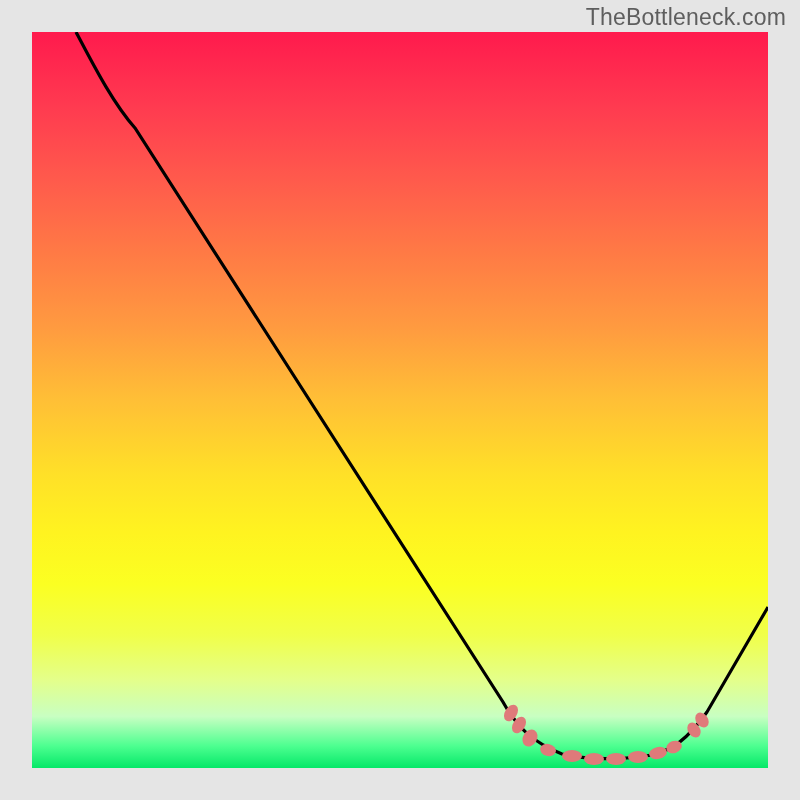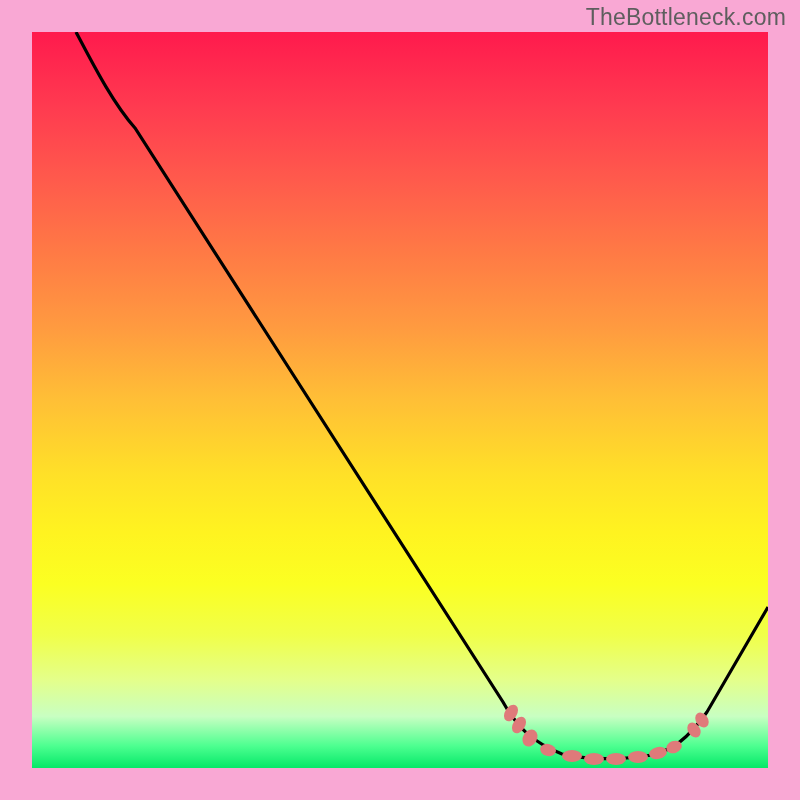--- a/index.html
+++ b/index.html
@@ -10,21 +10,21 @@
     height: 800px;
     position: relative;
     font-family: Arial, sans-serif;
   }
   .outer {
     position: absolute;
     top: 0;
     left: 0;
     width: 800px;
     height: 800px;
-    background: #f9a8d4;
+    background: #e5e5e5;
   }
   .watermark {
     position: absolute;
     top: 4px;
     right: 14px;
     color: #5e5e5e;
     font-size: 23px;
     font-weight: 500;
     letter-spacing: 0.2px;
   }

